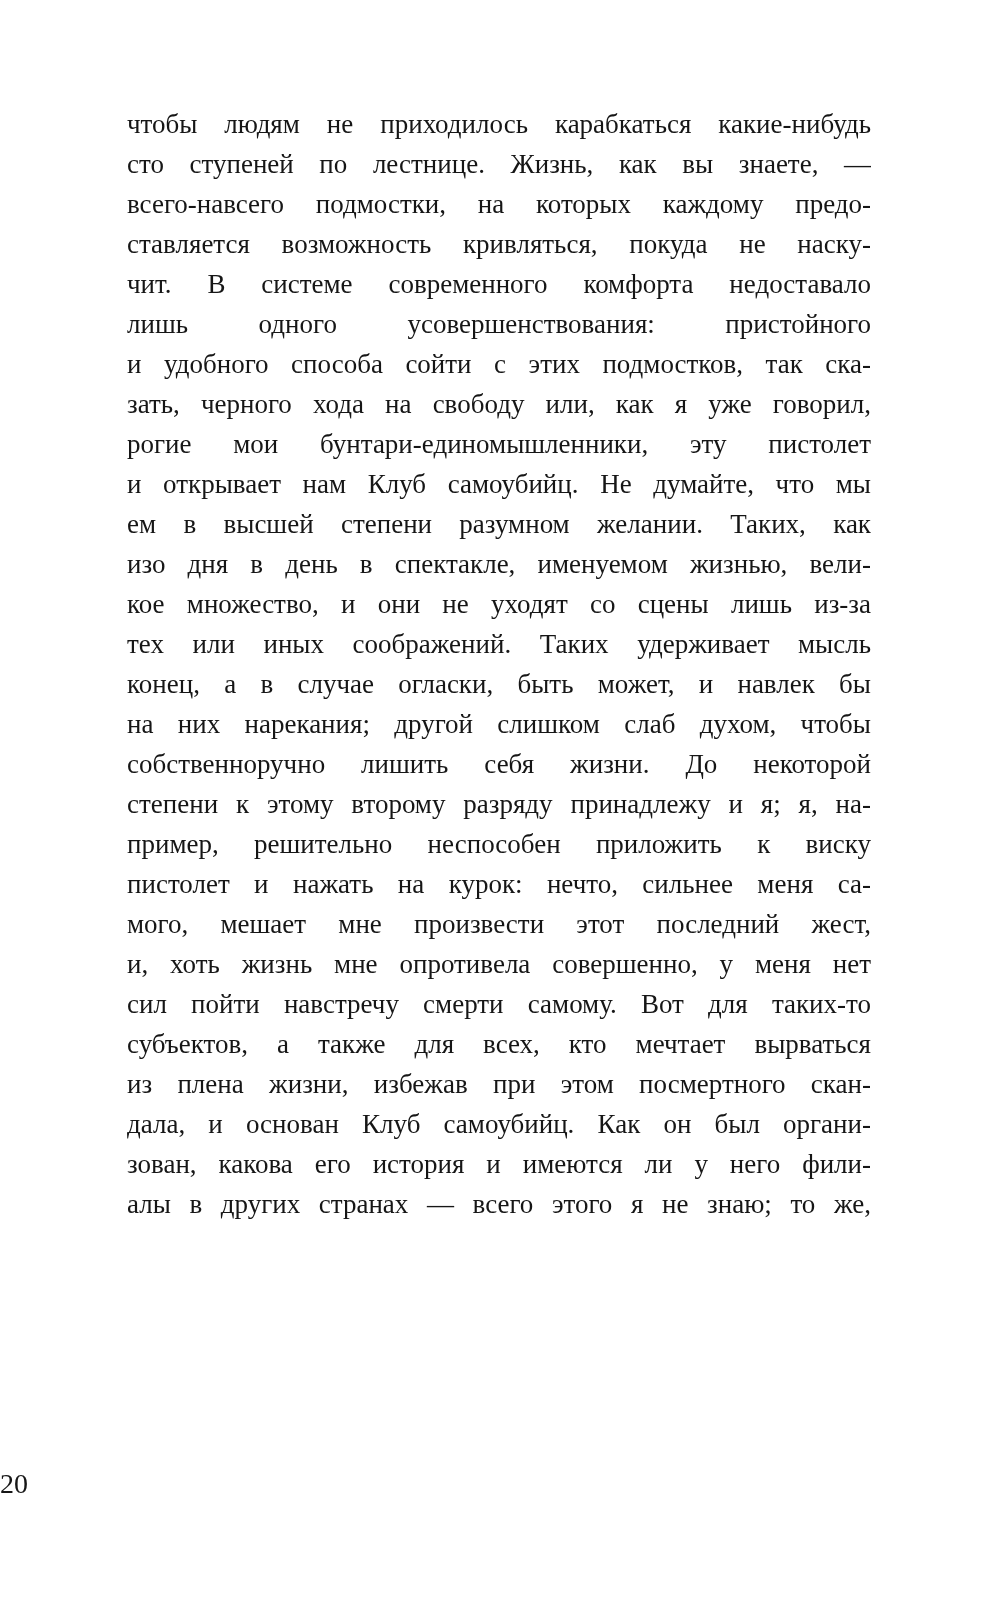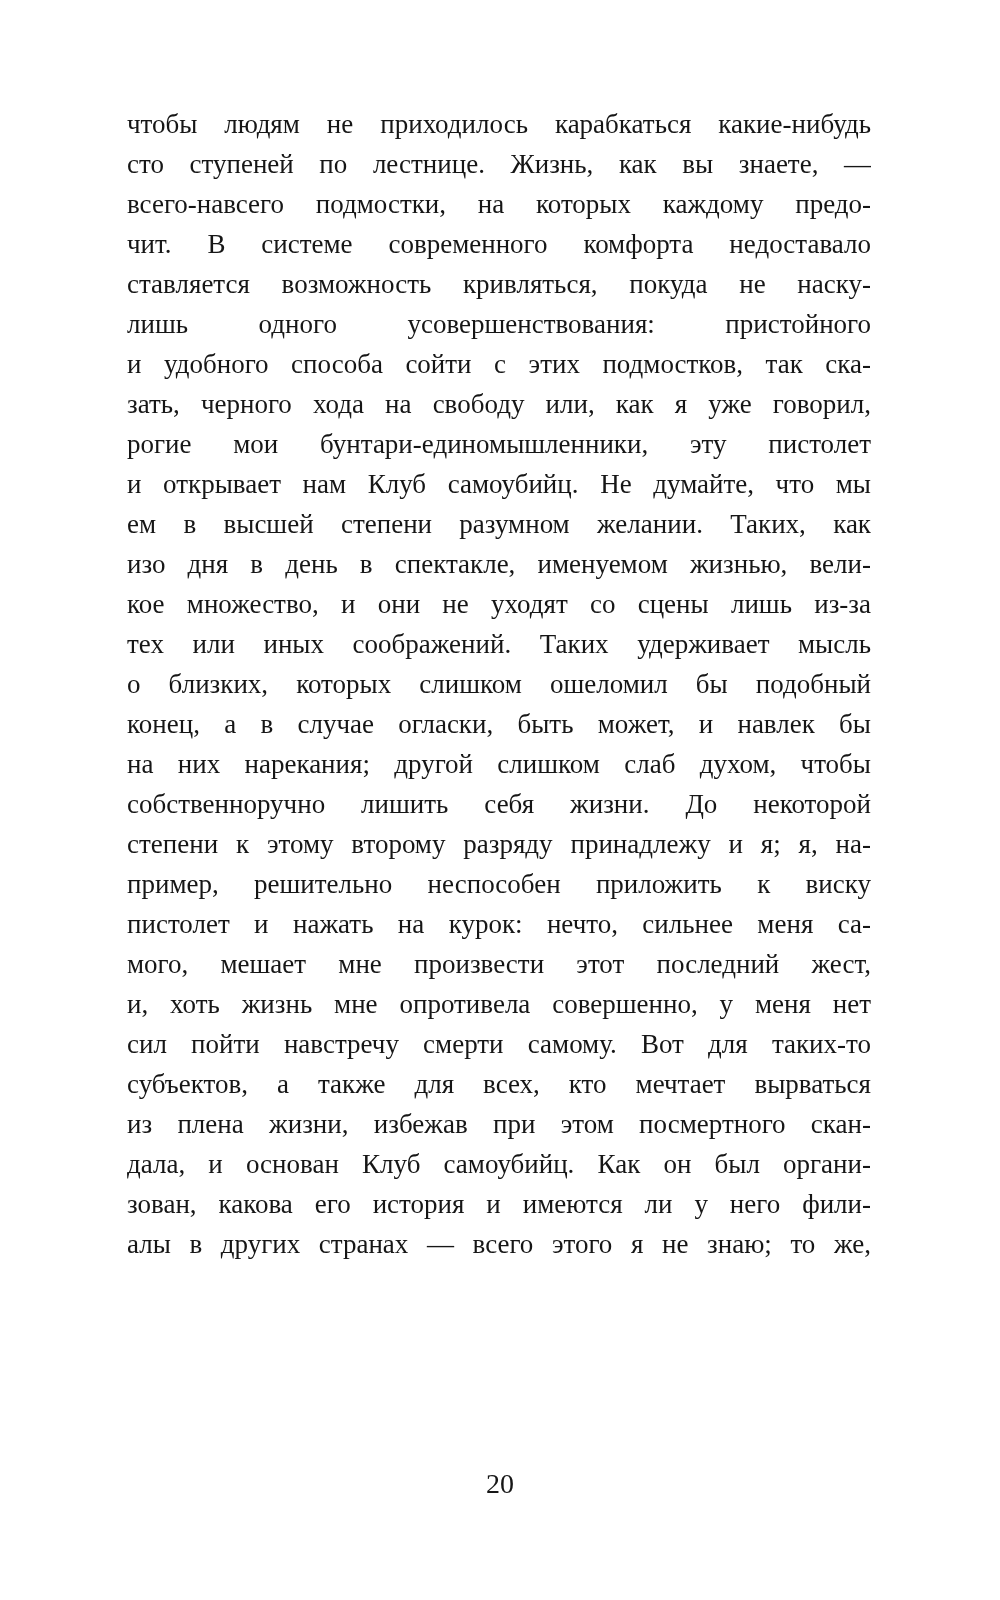--- a/index.html
+++ b/index.html
@@ -36,47 +36,45 @@
     text-align-last: justify;
     -moz-text-align-last: justify;
     height: 40px;
     overflow: hidden;
   }
   .page-number {
     position: absolute;
     left: 0;
     top: 1468px;
     width: 1000px;
-    text-align: center;
     font-family: "Liberation Serif", "DejaVu Serif", serif;
     font-size: 28px;
     line-height: 32px;
     color: #161616;
   }
 </style>
 </head>
 <body>
 
 <div class="page">
   <div class="text-block">
       <div class="text-line">чтобы людям не приходилось карабкаться какие-нибудь</div>
       <div class="text-line">сто ступеней по лестнице. Жизнь, как вы знаете, —</div>
       <div class="text-line">всего-навсего подмостки, на которых каждому предо-</div>
+      <div class="text-line">ставляется возможность кривляться, покуда не наску-</div>
       <div class="text-line">чит. В системе современного комфорта недоставало</div>
-      <div class="text-line">ставляется возможность кривляться, покуда не наску-</div>
       <div class="text-line">лишь одного усовершенствования: пристойного</div>
       <div class="text-line">и удобного способа сойти с этих подмостков, так ска-</div>
       <div class="text-line">зать, черного хода на свободу или, как я уже говорил,</div>
       <div class="text-line">рогие мои бунтари-единомышленники, эту пистолет</div>
       <div class="text-line">и открывает нам Клуб самоубийц. Не думайте, что мы</div>
       <div class="text-line">ем в высшей степени разумном желании. Таких, как</div>
       <div class="text-line">изо дня в день в спектакле, именуемом жизнью, вели-</div>
       <div class="text-line">кое множество, и они не уходят со сцены лишь из-за</div>
       <div class="text-line">тех или иных соображений. Таких удерживает мысль</div>
-      <div class="text-line">о близких, которых слишком ошеломил бы подобный</div>
       <div class="text-line">конец, а в случае огласки, быть может, и навлек бы</div>
       <div class="text-line">на них нарекания; другой слишком слаб духом, чтобы</div>
       <div class="text-line">собственноручно лишить себя жизни. До некоторой</div>
       <div class="text-line">степени к этому второму разряду принадлежу и я; я, на-</div>
       <div class="text-line">пример, решительно неспособен приложить к виску</div>
       <div class="text-line">пистолет и нажать на курок: нечто, сильнее меня са-</div>
       <div class="text-line">мого, мешает мне произвести этот последний жест,</div>
       <div class="text-line">и, хоть жизнь мне опротивела совершенно, у меня нет</div>
       <div class="text-line">сил пойти навстречу смерти самому. Вот для таких-то</div>
       <div class="text-line">субъектов, а также для всех, кто мечтает вырваться</div>

